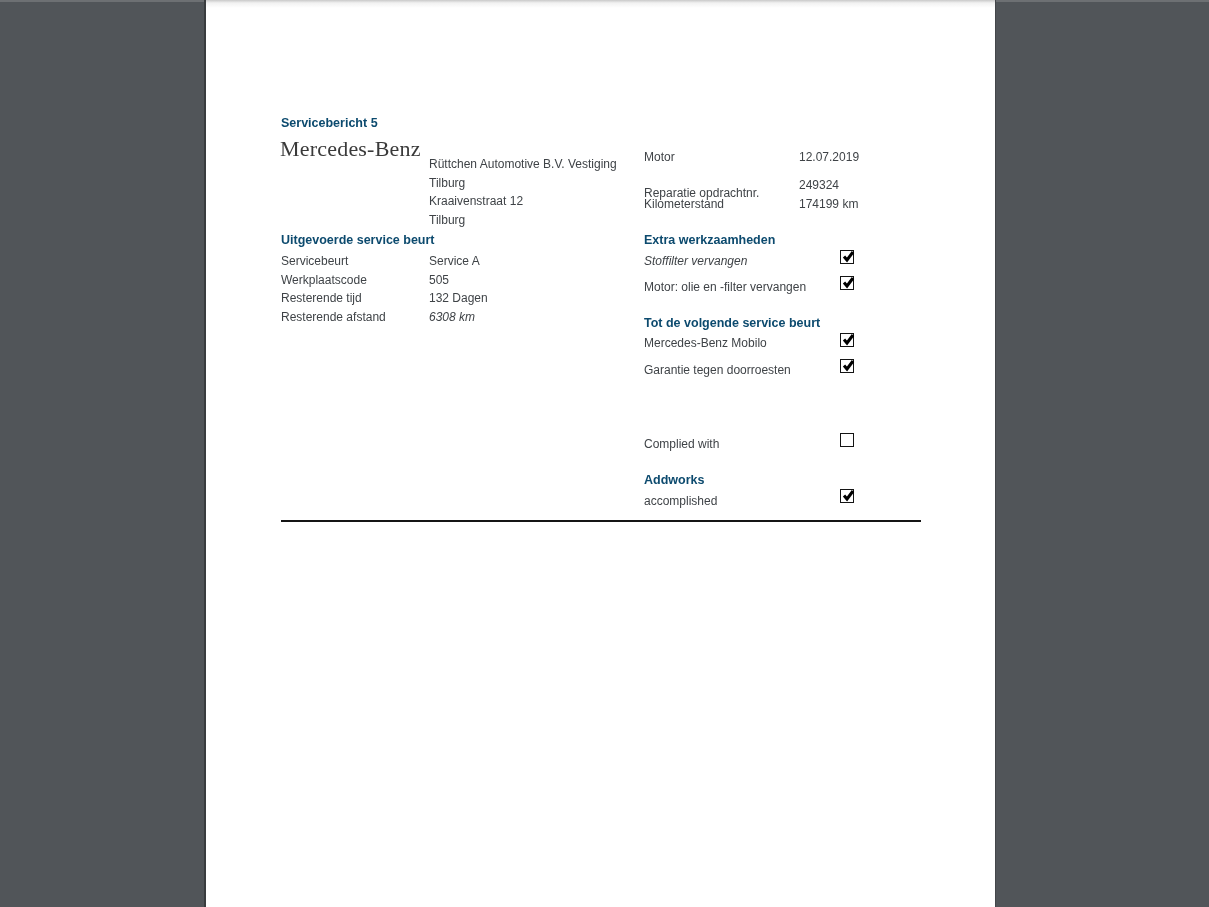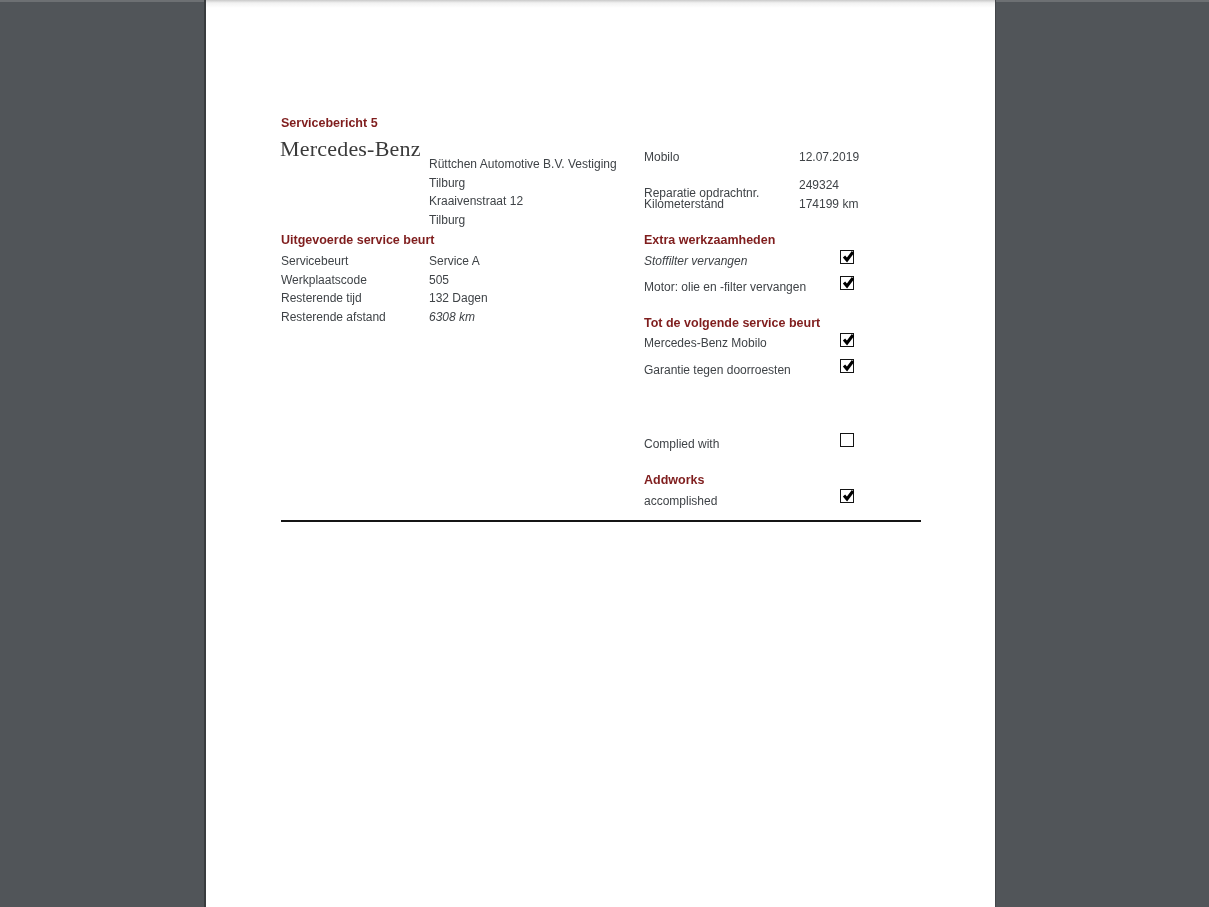--- a/index.html
+++ b/index.html
@@ -13,21 +13,21 @@
   .page{
     position:absolute;left:204px;top:0;width:792px;height:907px;
     background:#ffffff;
     border-left:2px solid #393c3e;border-right:1px solid #43464a;
     box-sizing:border-box;
   }
   .page-top-shade{position:absolute;left:0;top:0;width:100%;height:8px;
     background:linear-gradient(to bottom,#c9c9c9 0,#f2f2f2 3px,#ffffff 8px);}
   .abs{position:absolute;}
   .t{font-size:12px;color:#3f4347;line-height:18.7px;white-space:nowrap;}
-  .h{font-size:12.5px;font-weight:bold;color:#7f1d1d;white-space:nowrap;}
+  .h{font-size:12.5px;font-weight:bold;color:#0c4a6e;white-space:nowrap;}
   .brand{font-family:"Liberation Serif", serif;font-size:22px;color:#3a3a3a;letter-spacing:0.2px;}
   .block .t{display:block;}
   .rule{background:#151515;height:2px;}
   .cb{
     position:absolute;width:12px;height:12px;background:#fff;
     border:1.6px solid #141414;box-sizing:content-box;cursor:pointer;
   }
   .cb svg{position:absolute;left:0.5px;top:-1px;display:none;}
   .cb.checked svg{display:block;}
   .wrapped{white-space:normal;width:300px;line-height:19px;}
@@ -42,21 +42,21 @@
     <div class="abs h" style="left:75px;top:116px;">Servicebericht 5</div>
     <div class="abs brand" style="left:74px;top:136px;">Mercedes-Benz</div>
 
     <div class="abs block" style="left:223px;top:139px;margin-top:16px;">
       <span class="t">Rüttchen Automotive B.V. Vestiging</span>
       <span class="t">Tilburg</span>
       <span class="t">Kraaivenstraat 12</span>
       <span class="t">Tilburg</span>
     </div>
 
-    <div class="abs t" style="left:438px;top:148px;">Mobilo</div>
+    <div class="abs t" style="left:438px;top:148px;">Motor</div>
     <div class="abs t" style="left:593px;top:148px;">12.07.2019</div>
     <div class="abs t" style="left:438px;top:184px;">Reparatie opdrachtnr.</div>
     <div class="abs t" style="left:593px;top:176px;">249324</div>
     <div class="abs t" style="left:438px;top:195px;">Kilometerstand</div>
     <div class="abs t" style="left:593px;top:195px;">174199 km</div>
 
     <div class="abs h" style="left:75px;top:233px;text-align:right;">Uitgevoerde service beurt</div>
     <div class="abs t" style="left:75px;top:252px;">Servicebeurt</div>
     <div class="abs t" style="left:223px;top:252px;">Service A</div>
     <div class="abs t" style="left:75px;top:271px;">Werkplaatscode</div>

